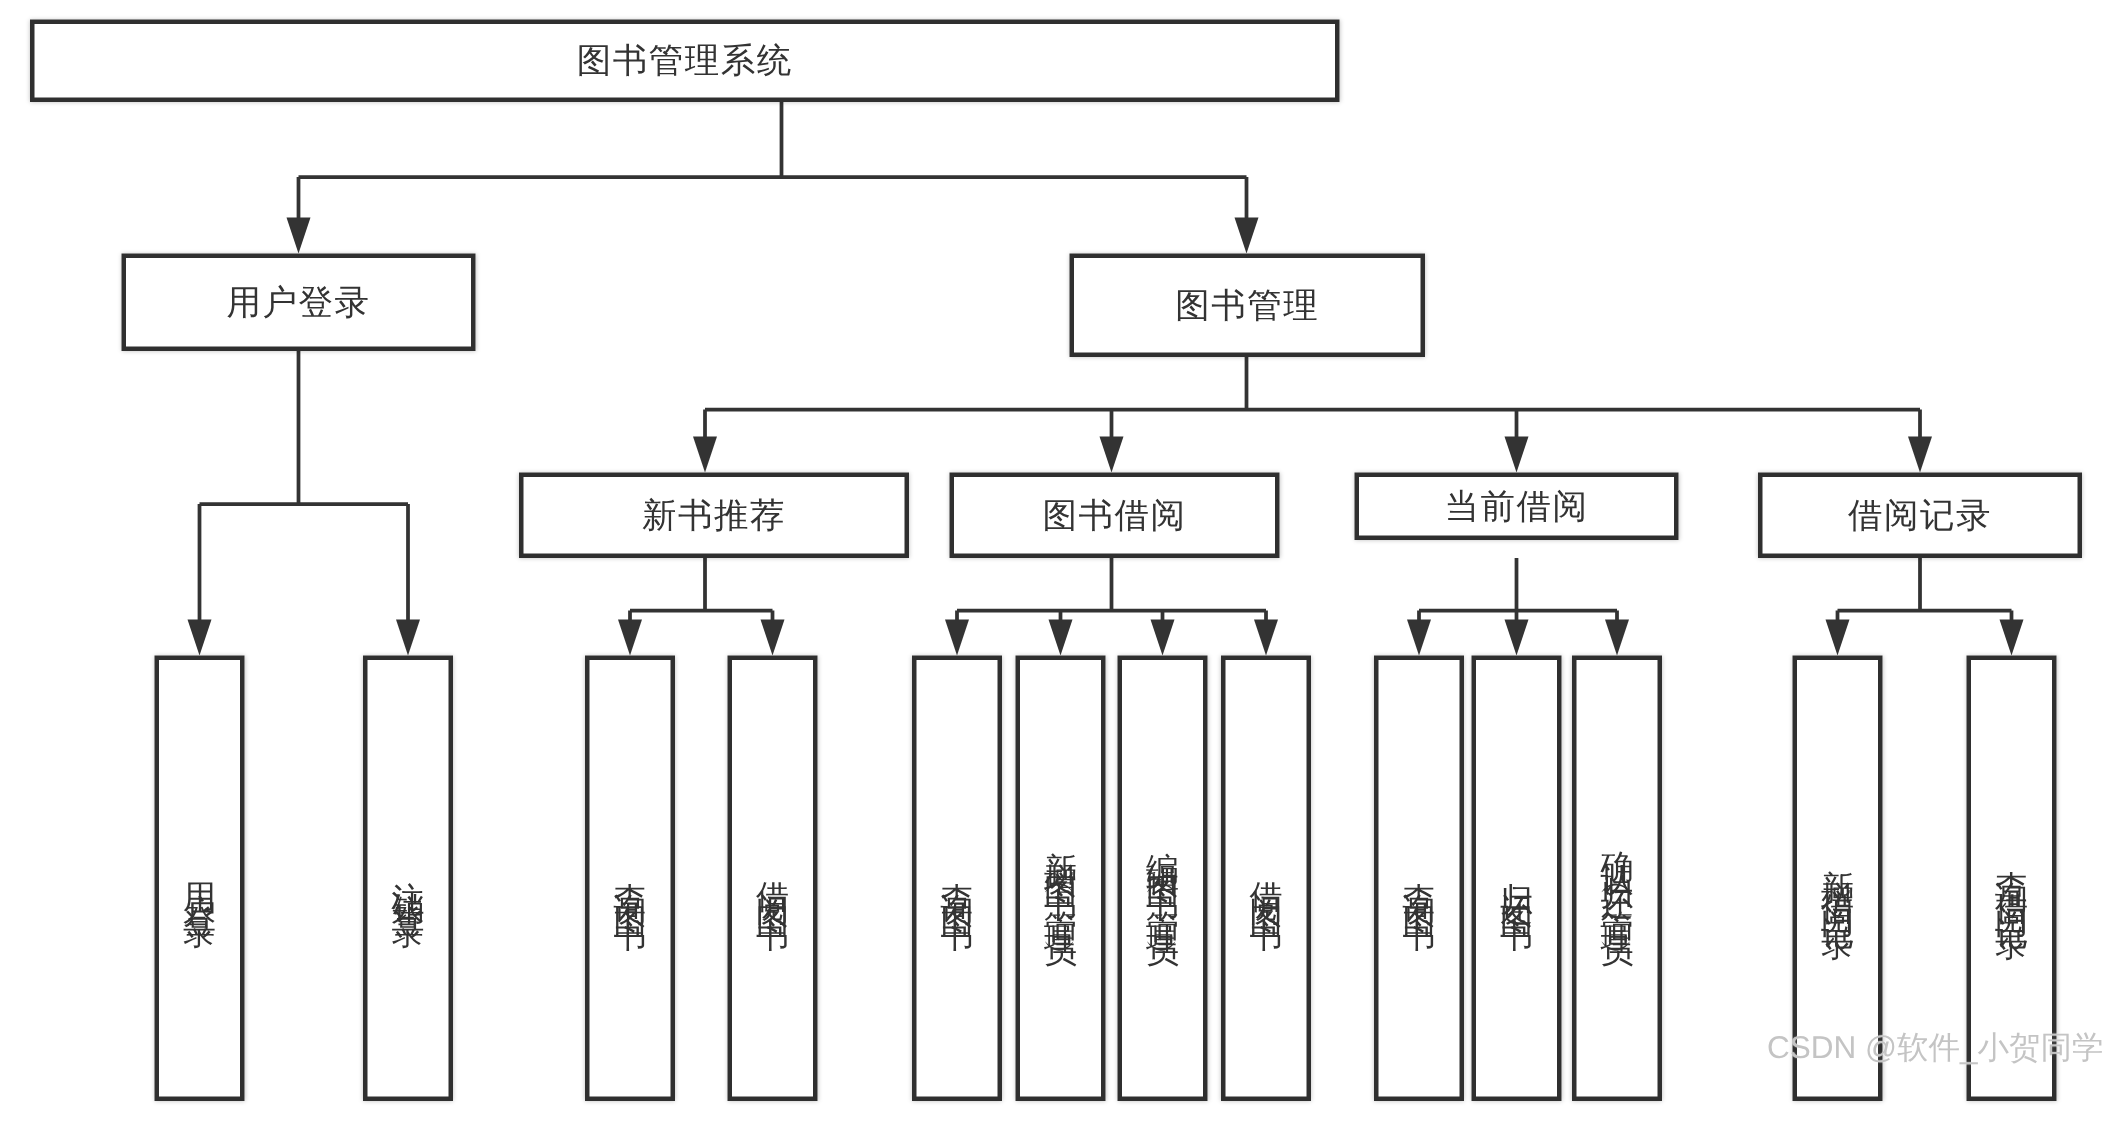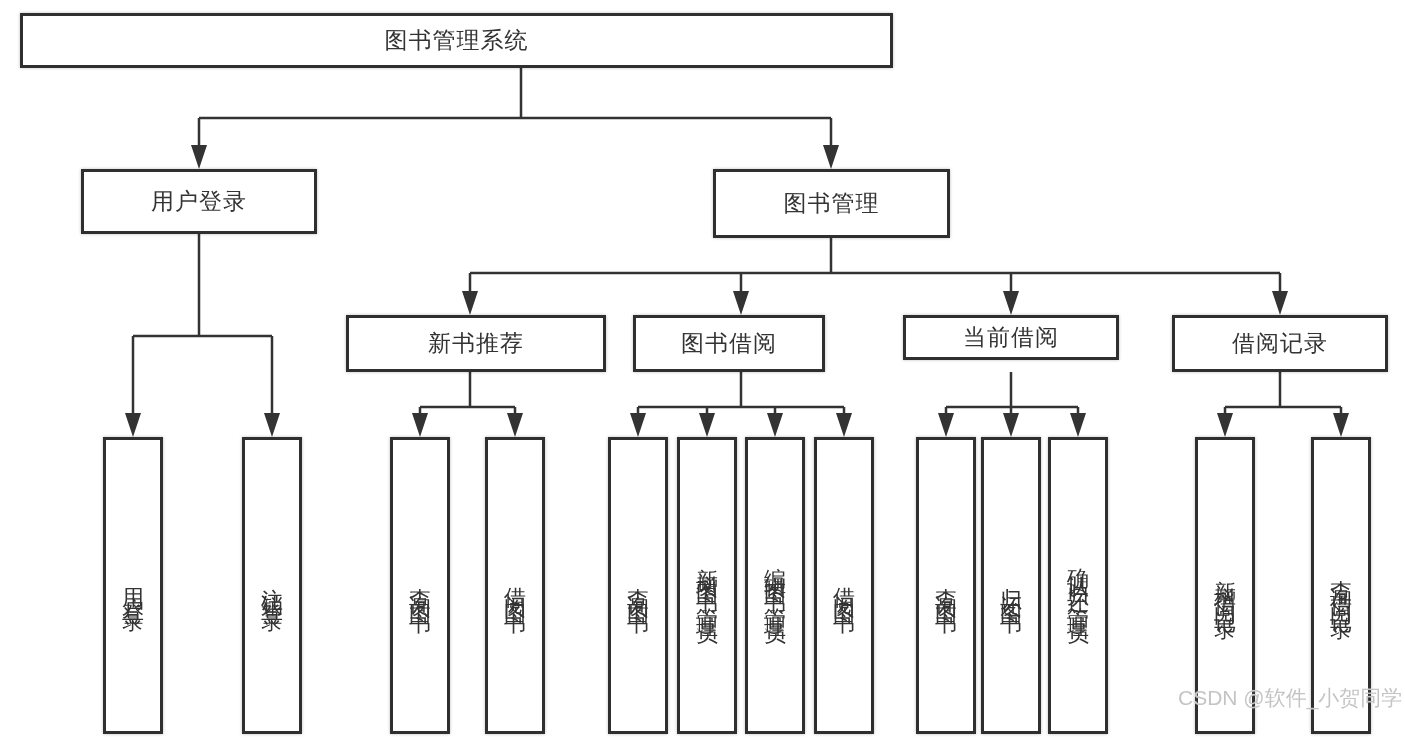--- a/index.html
+++ b/index.html
@@ -94,21 +94,21 @@
   <div class="node" style="left:81px; top:169px; width:236px; height:65px;">
     <span class="hlabel">用户登录</span>
   </div>
   <div class="node" style="left:713px; top:169px; width:237px; height:69px;">
     <span class="hlabel">图书管理</span>
   </div>
 
   <div class="node" style="left:346px; top:315px; width:260px; height:57px;">
     <span class="hlabel">新书推荐</span>
   </div>
-  <div class="node" style="left:633px; top:315px; width:192px; height:57px;">
+  <div class="node" style="left:633px; top:315px; width:220px; height:57px;">
     <span class="hlabel">图书借阅</span>
   </div>
   <div class="node" style="left:903px; top:315px; width:216px; height:45px;">
     <span class="hlabel">当前借阅</span>
   </div>
   <div class="node" style="left:1172px; top:315px; width:216px; height:57px;">
     <span class="hlabel">借阅记录</span>
   </div>
 
   <div class="node" style="left:103px; top:437px; width:60px; height:297px;">

